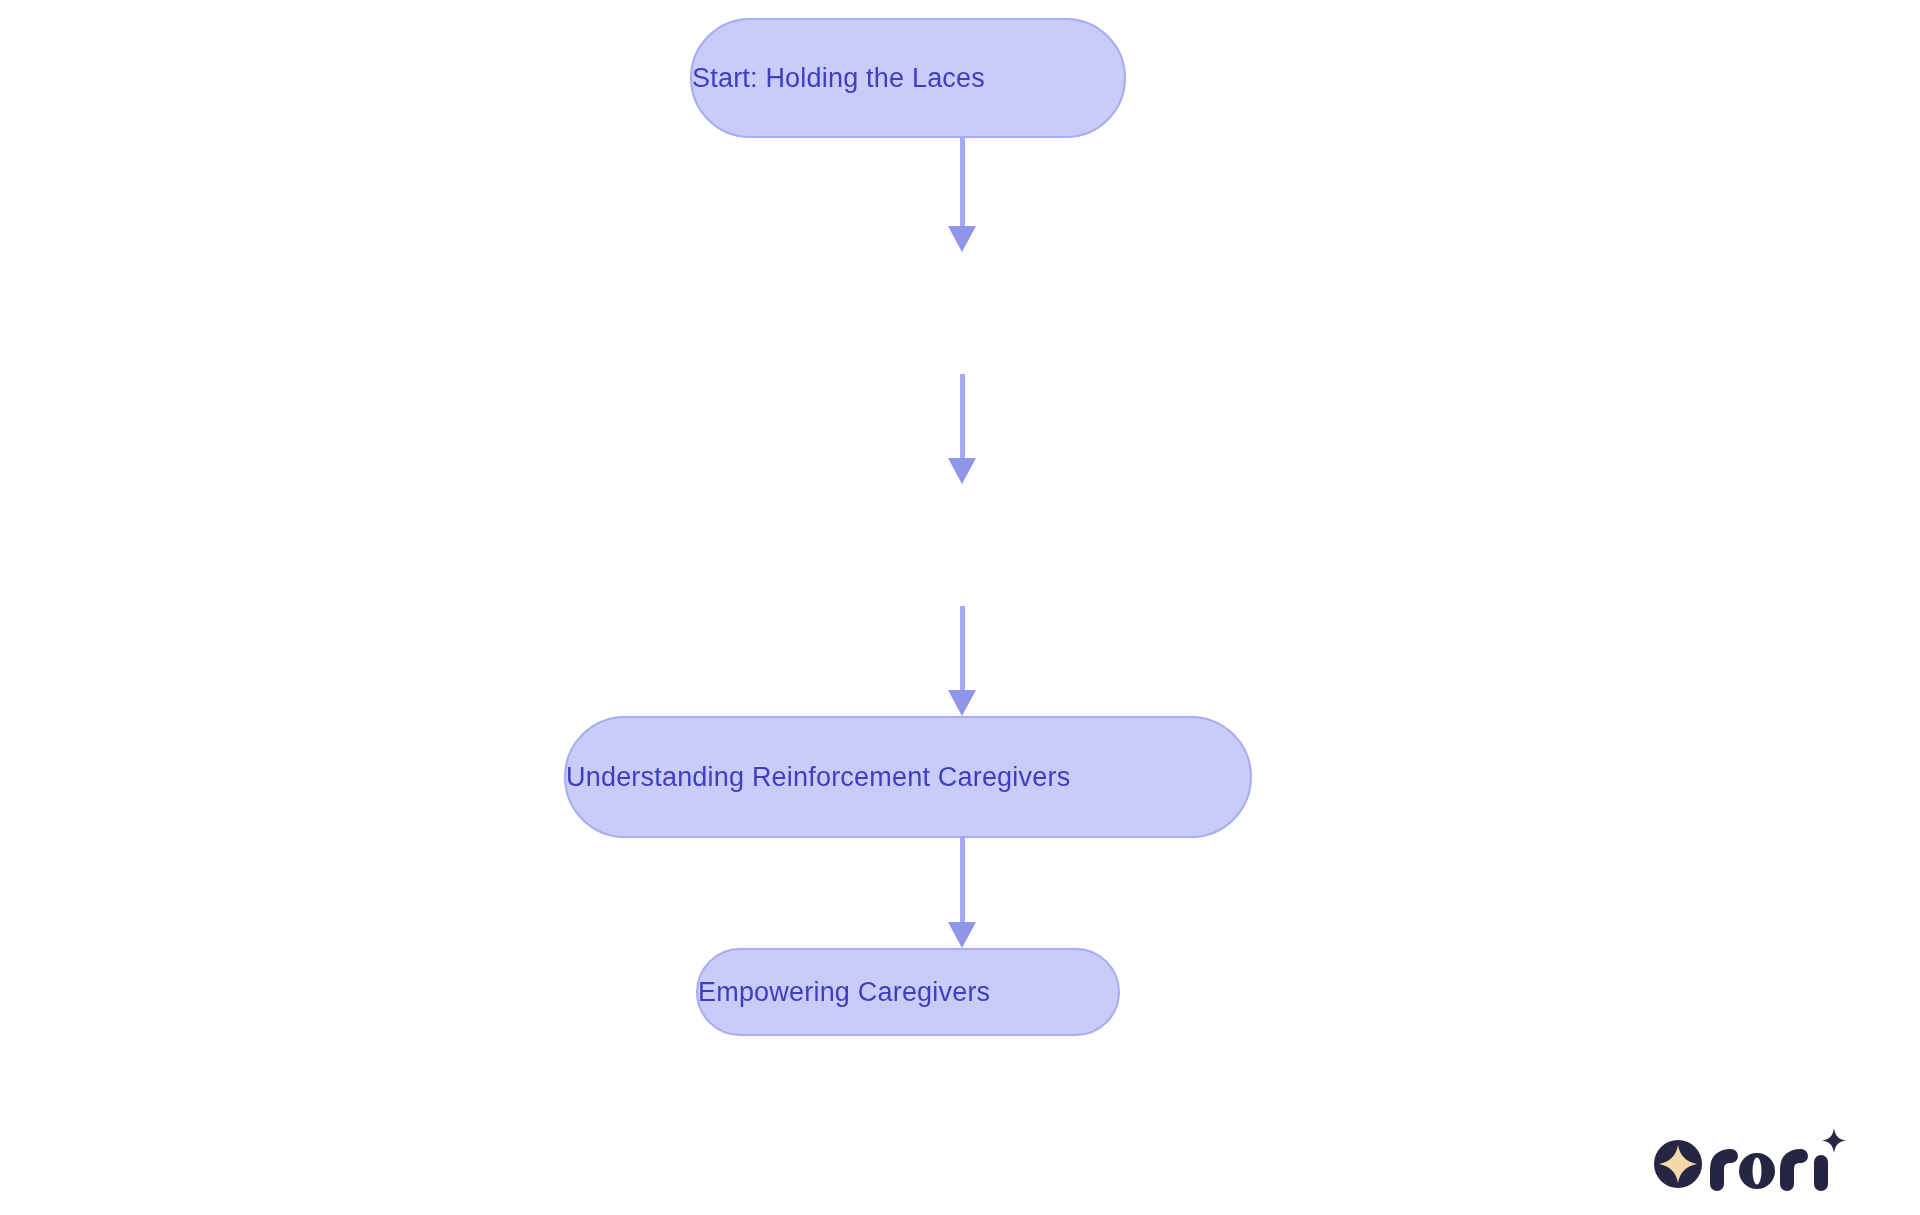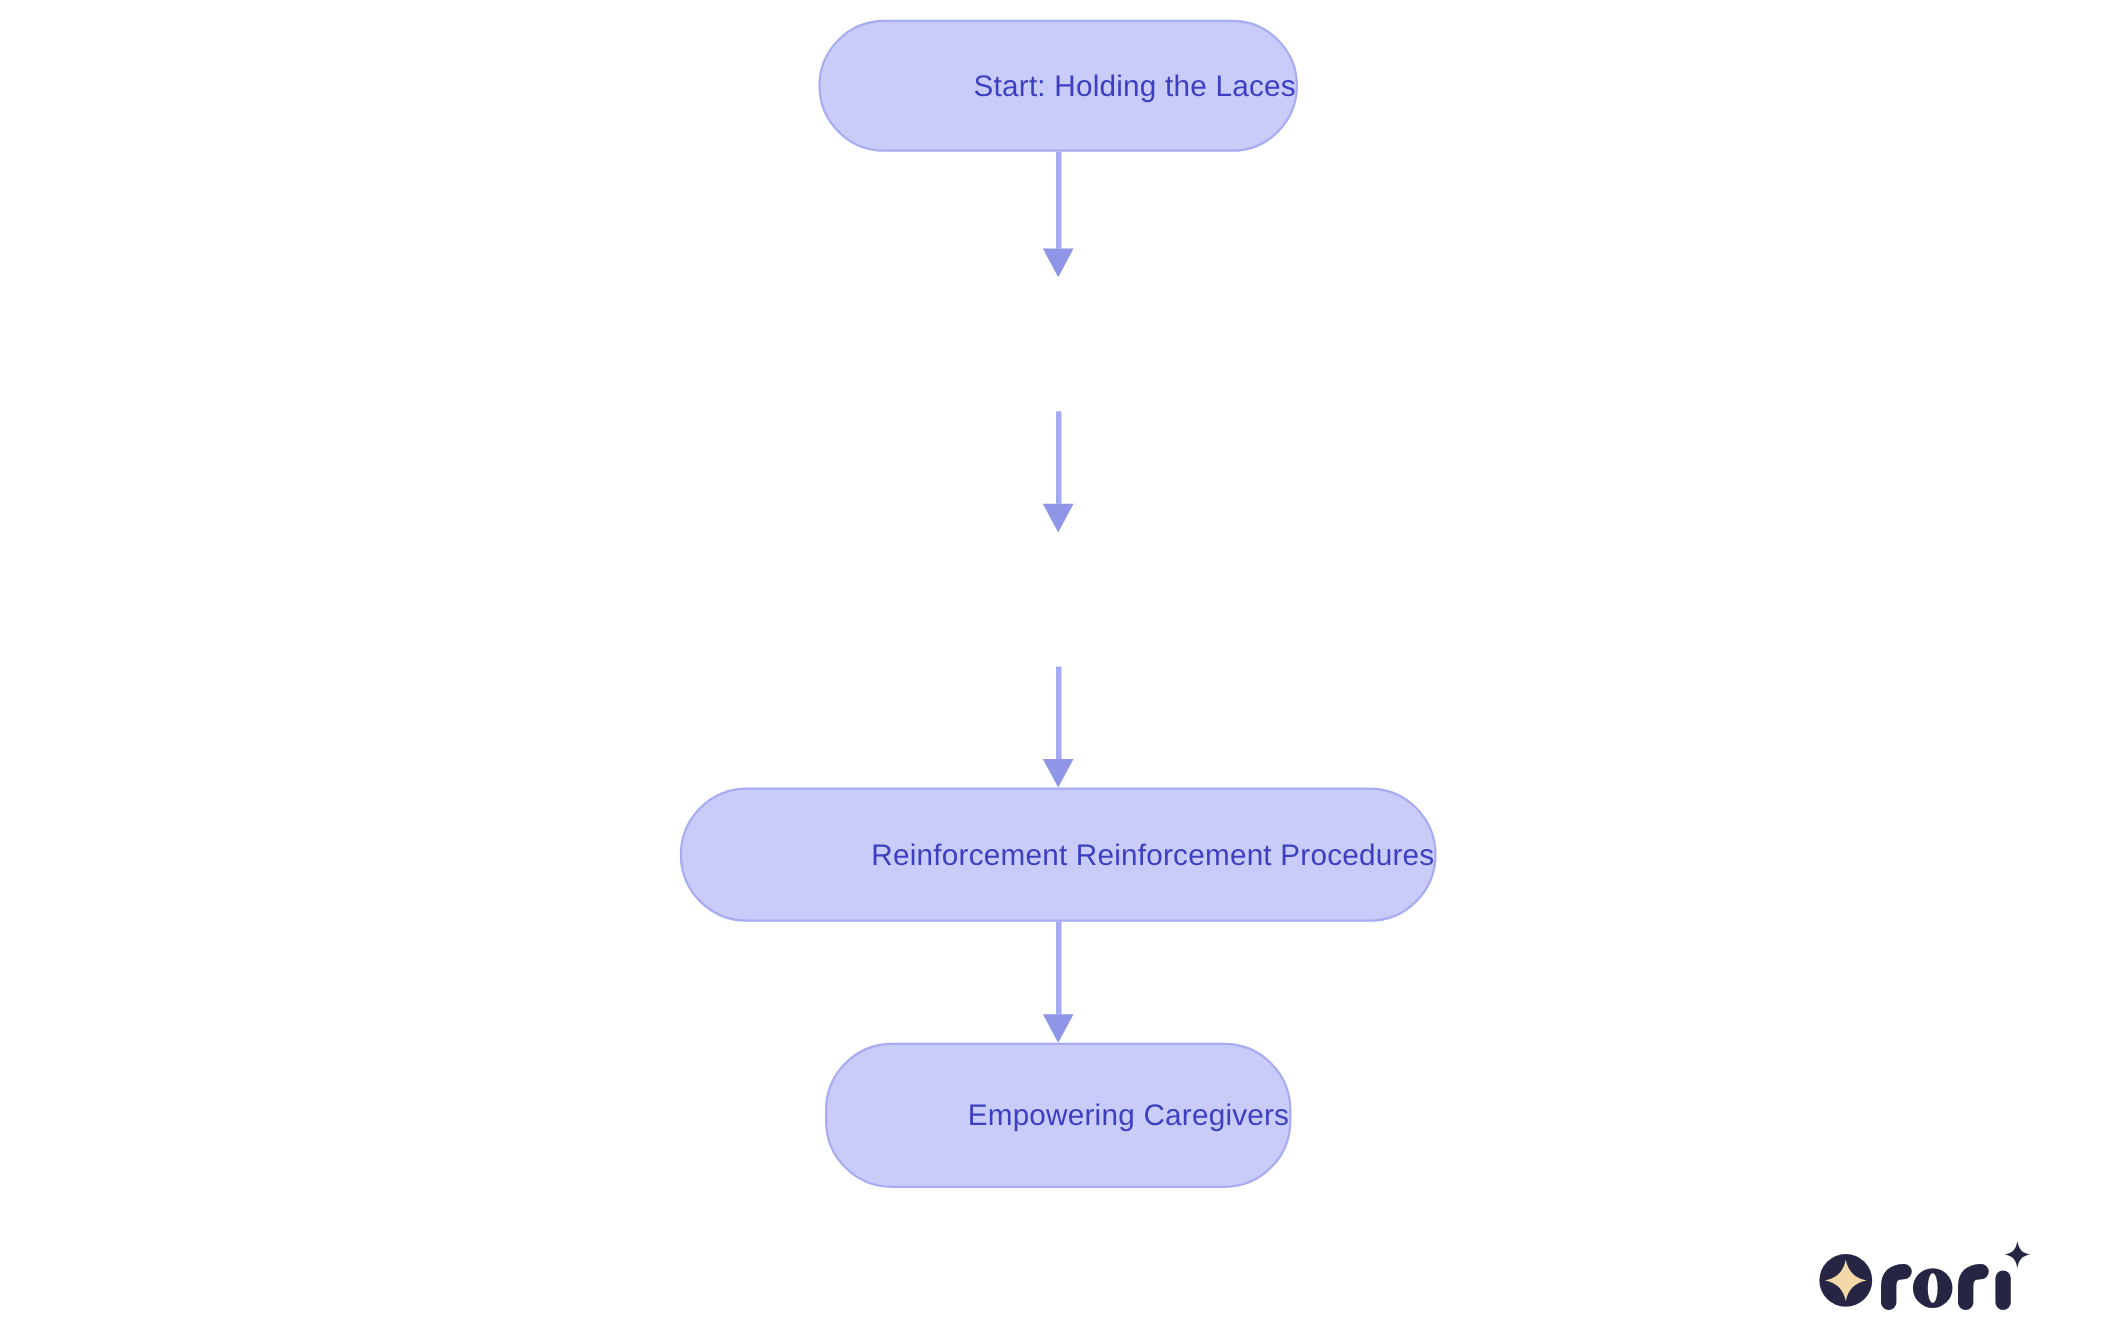--- a/index.html
+++ b/index.html
@@ -17,28 +17,28 @@
     font-family:"Liberation Sans", sans-serif;
     position:relative;
     overflow:hidden;
   }
   .canvas{
     position:absolute;
     inset:0;
   }
   .node{
     position:absolute;
-    left:962px;
+    left:908px;
     transform:translateX(-50%);
     background:var(--node-fill);
     border:2px solid var(--node-border);
     border-radius:61px;
     display:flex;
     align-items:center;
-    justify-content:flex-end;
+    justify-content:flex-start;
   }
   .node-label{
     color:var(--node-text);
     font-size:27px;
     letter-spacing:0.2px;
     white-space:nowrap;
     text-align:center;
   }
   .arrow{
     position:absolute;
@@ -90,29 +90,29 @@
     <div class="arrow-head"></div>
   </div>
 
 
   <div class="arrow" style="top:606px;height:110px">
     <div class="arrow-line"></div>
     <div class="arrow-head"></div>
   </div>
 
   <div class="node" style="top:716px;width:688px;height:122px">
-    <span class="node-label">Reinforcement Reinforcement Procedures</span>
+    <span class="node-label">Understanding Reinforcement Caregivers</span>
   </div>
 
   <div class="arrow" style="top:838px;height:110px">
     <div class="arrow-line"></div>
     <div class="arrow-head"></div>
   </div>
 
-  <div class="node" style="top:948px;width:424px;height:132px">
+  <div class="node" style="top:948px;width:424px;height:88px">
     <span class="node-label">Empowering Caregivers</span>
   </div>
 
   <div class="logo" aria-label="rori">
     <svg viewBox="0 0 202 72" xmlns="http://www.w3.org/2000/svg">
 
       <g>
         <circle cx="25" cy="44" r="24" fill="#262644"></circle>
         <path d="M25 25 C26.8 35.5 33.5 42.2 44 44 C33.5 45.8 26.8 52.5 25 63
                  C23.2 52.5 16.5 45.8 6 44 C16.5 42.2 23.2 35.5 25 25 Z" fill="#f2d9a7"></path>

